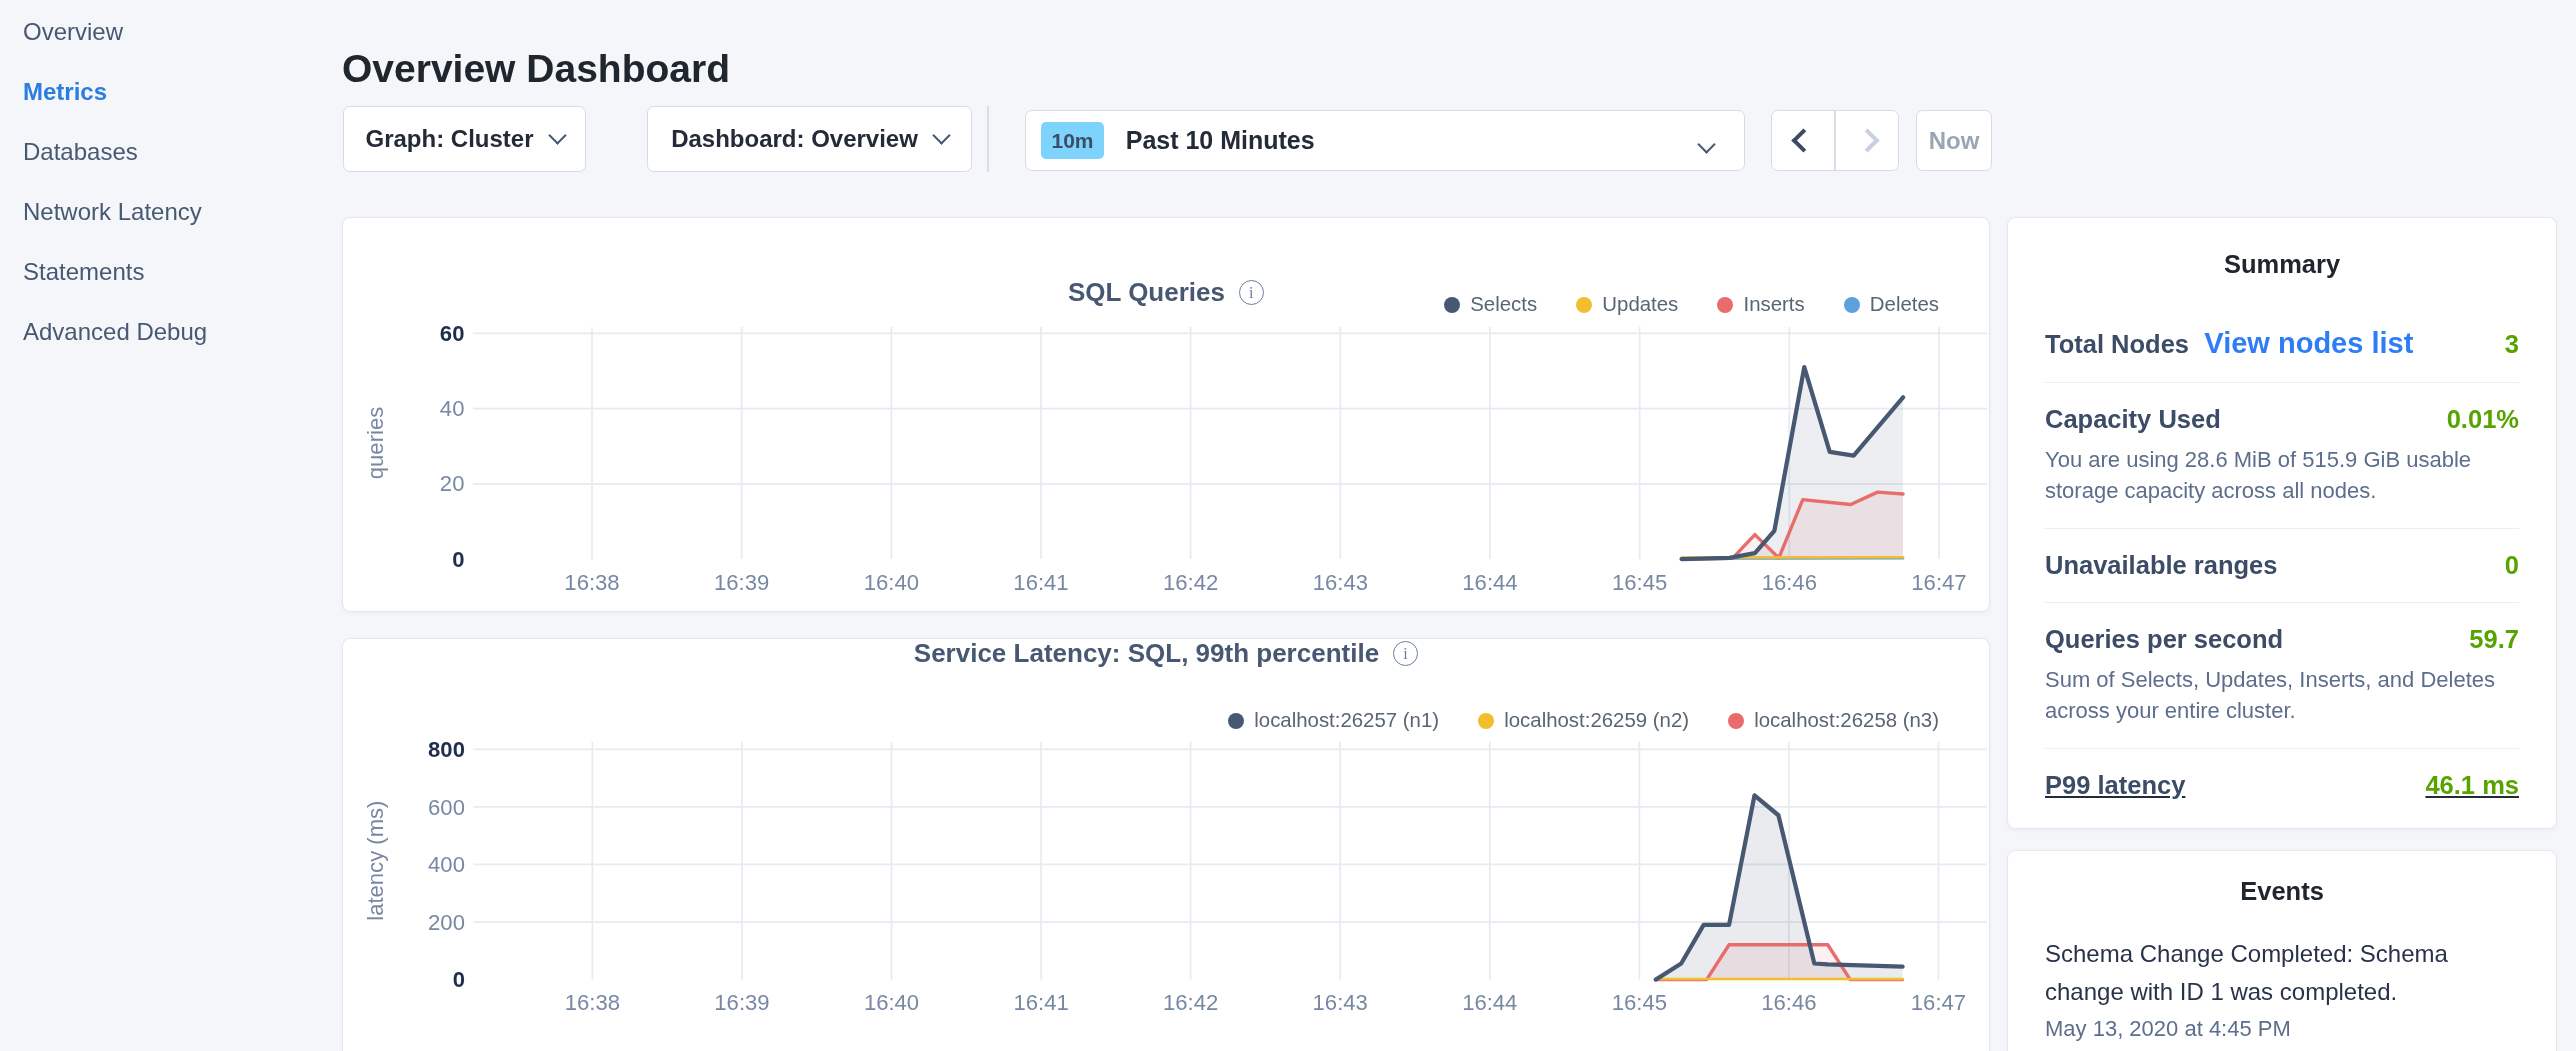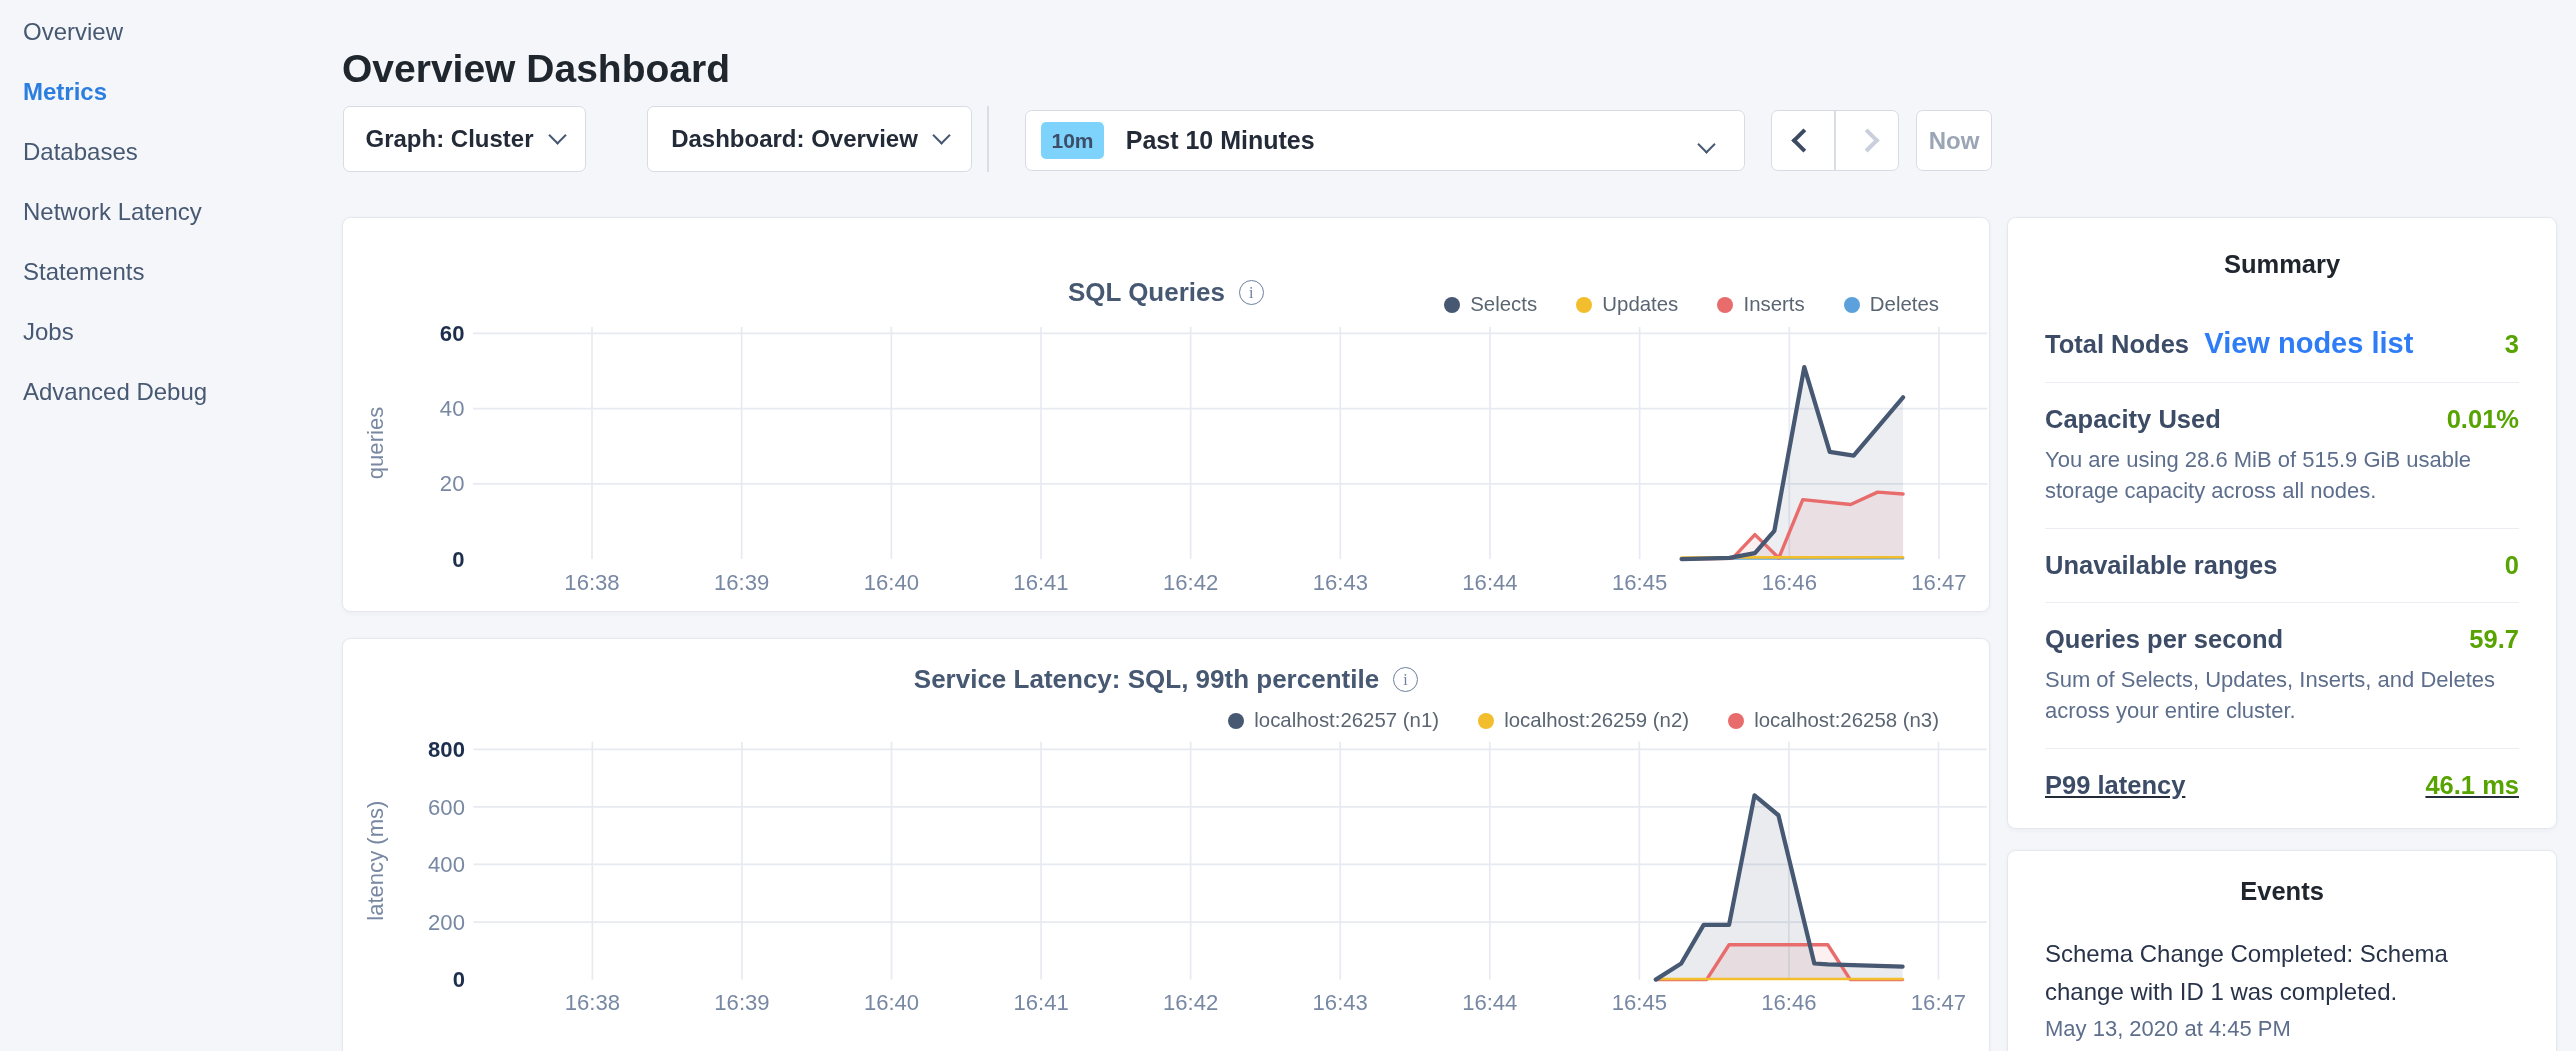--- a/index.html
+++ b/index.html
@@ -34,21 +34,21 @@
   #btn-now{left:1916px;top:110px;width:76px;height:61px;color:#9aa5b5;cursor:default;}
   
   .card{position:absolute;background:#fff;border:1.7px solid #e4e7ed;border-radius:8.5px;
       box-sizing:border-box;box-shadow:0 1.7px 4.3px rgba(40,50,70,0.04);}
   #sql-card{left:342px;top:217px;width:1648px;height:395px;}
   #latency-card{left:342px;top:638px;width:1648px;height:442px;}
   #summary-card{left:2007px;top:217px;width:550px;height:612px;}
   #events-card{left:2007px;top:850px;width:550px;height:255px;}
   .chart-title-row{position:absolute;left:342px;width:1648px;display:flex;align-items:center;
       justify-content:center;gap:13.6px;}
-  #sql-title-row{top:237px;margin-top:40px;} #latency-title-row{top:664px;}
+  #sql-title-row{top:237px;margin-top:40px;} #latency-title-row{top:638px;}
   .chart-title{font-size:26px;font-weight:700;color:#475872;}
   .info-icon{width:25.5px;height:25.5px;border:1.7px solid #6e7f9e;border-radius:50%;display:flex;
       align-items:center;justify-content:center;font-size:16px;color:#6e7f9e;box-sizing:border-box;
       font-family:"Liberation Serif",serif;cursor:pointer;}
   .legend{position:absolute;right:637px;display:flex;gap:39px;align-items:center;}
   #sql-legend{top:293px;} #latency-legend{top:709px;}
   .legend-item{display:flex;align-items:center;gap:10.2px;font-size:20.4px;color:#5a6572;}
   .legend-dot{width:16px;height:16px;border-radius:50%;}
   svg{position:absolute;}
   
@@ -69,21 +69,20 @@
 </head>
 <body>
 
 <nav id="sidebar">
   <ul id="sidebar-list">
       <li class="">Overview</li>
       <li class="active">Metrics</li>
       <li class="">Databases</li>
       <li class="">Network Latency</li>
       <li class="">Statements</li>
-      <li class="">Jobs</li>
       <li class="">Advanced Debug</li>
     </ul>
 </nav>
 
 <h1 id="page-title">Overview Dashboard</h1>
 
 <div class="btn" id="btn-graph">
   <span>Graph: Cluster</span>
   <span class="chev-down"></span>
 </div>

